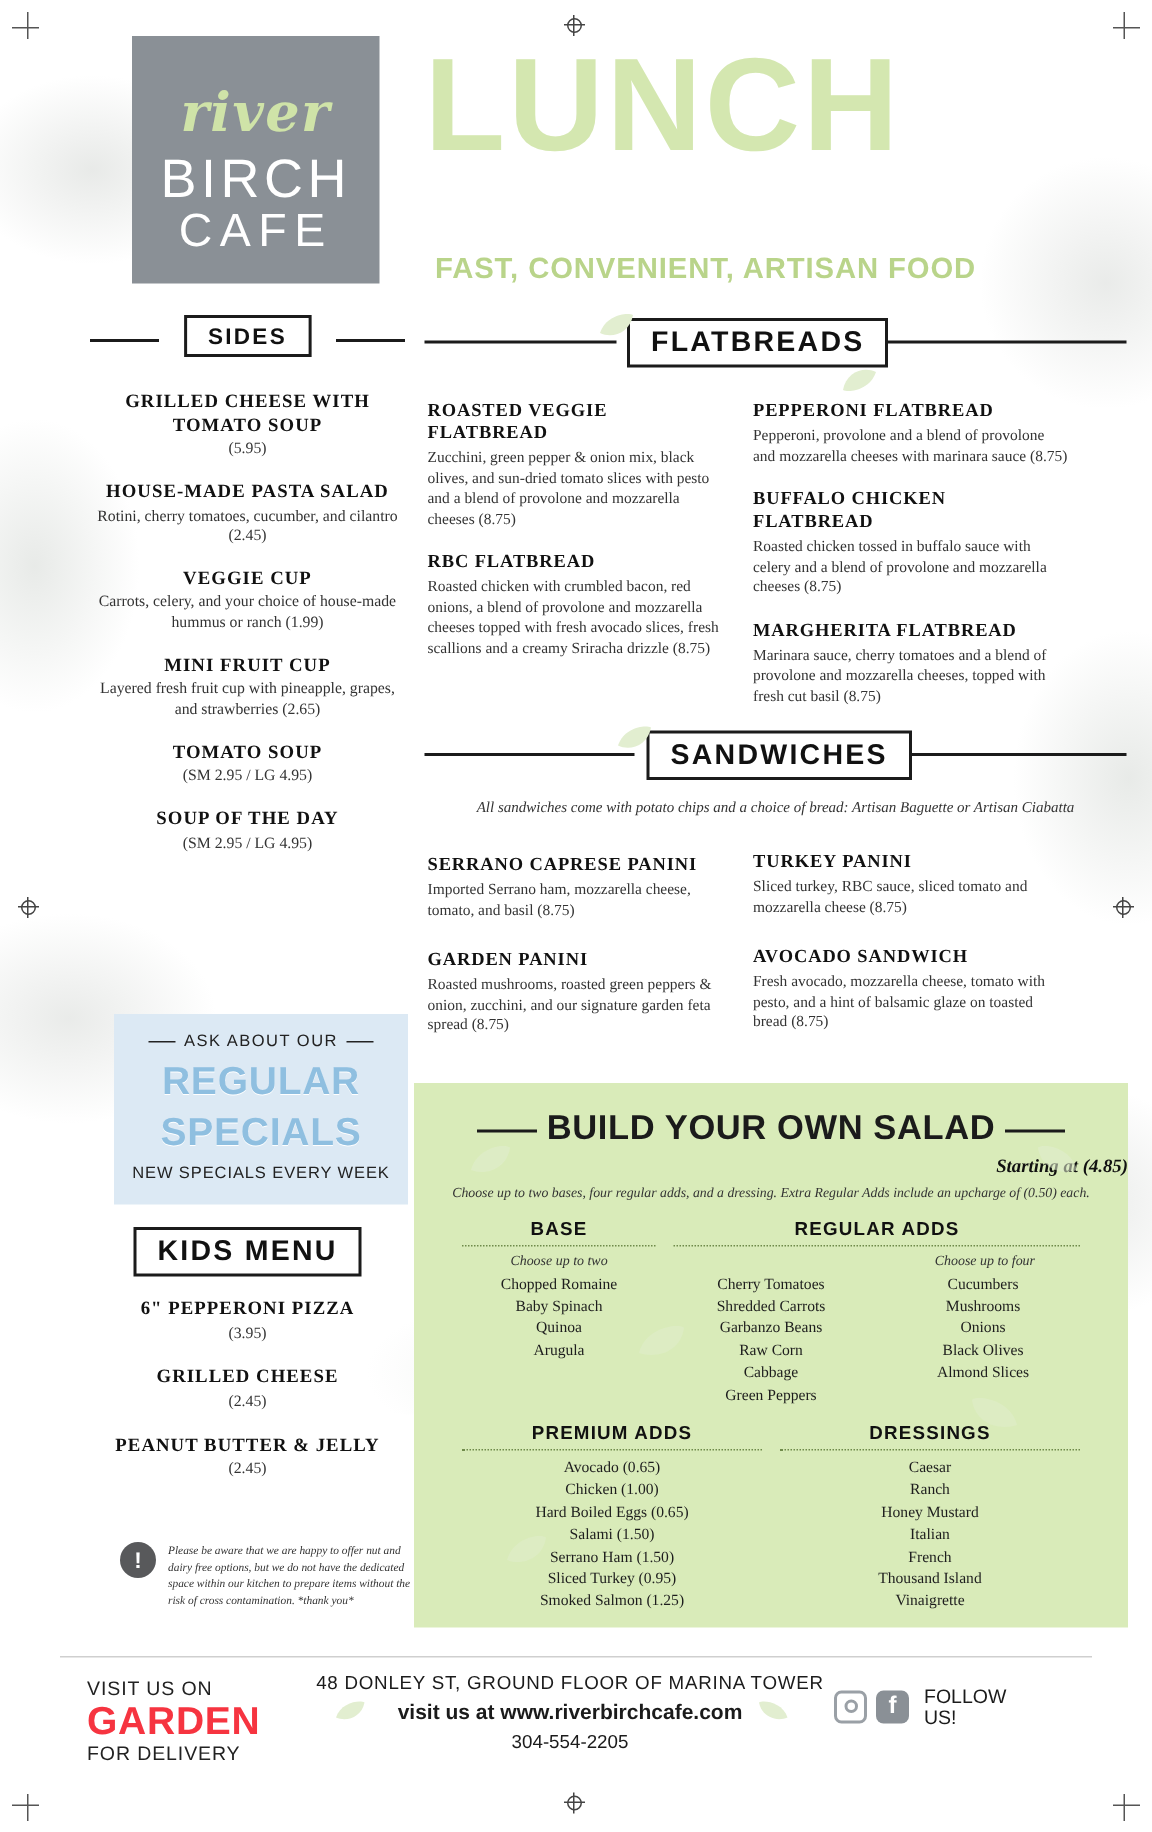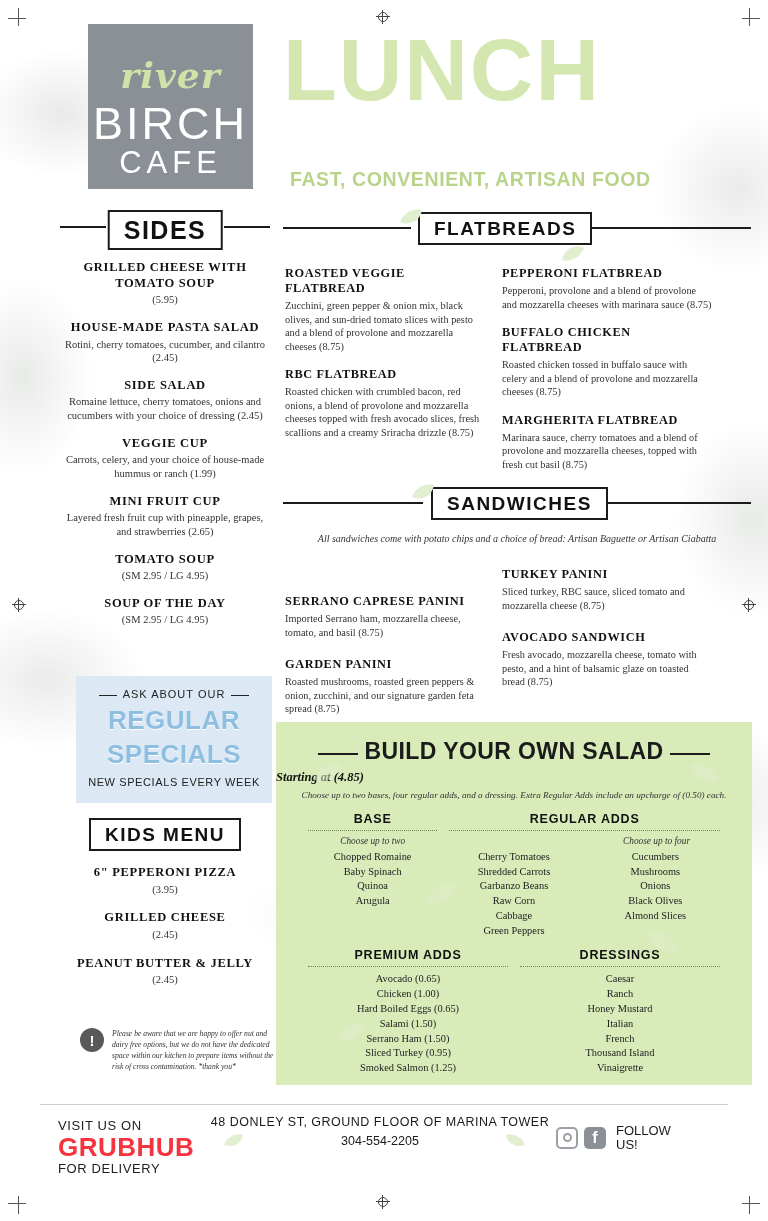--- a/index.html
+++ b/index.html
@@ -36,21 +36,21 @@
   .logo-box {
     position: absolute; left: 88px; top: 24px; width: 165px; height: 165px;
     background: #8a9096; color: #fff; text-align: center;
   }
   .logo-river {
     font-family: "DejaVu Serif", serif; font-style: italic; font-weight: bold;
     font-size: 36px; color: #cfe3a8; margin-top: 30px; letter-spacing: 1px;
   }
   .logo-birch {
     font-family: "Liberation Sans", sans-serif; font-weight: normal;
-    font-size: 45px; letter-spacing: 3px; line-height: 1.05; margin-top: 4px;
+    font-size: 36px; letter-spacing: 3px; line-height: 1.05; margin-top: 4px;
   }
   .logo-cafe {
     font-family: "Liberation Sans", sans-serif; font-size: 31px;
     letter-spacing: 5px; line-height: 1.05;
   }
   .lunch {
     position: absolute; left: 283px; top: 28px;
     font-family: Liberation Sans, sans-serif; font-weight: bold;
     font-size: 88px; letter-spacing: 2px; color: #d4e7b0; line-height: .95;
   }
@@ -68,21 +68,21 @@
     background: #fff;
   }
   .rule { height: 2px; background: #1b1b1b; }
 
   
   .leftcol { position: absolute; left: 60px; top: 210px; width: 210px; text-align: center; }
   .sides-head-wrap { position: relative; height: 34px; margin-bottom: 16px; }
   .sides-head-wrap .rule { position:absolute; top:16px; width: 46px; }
   .sides-head-wrap .rule.l { left: 0; }
   .sides-head-wrap .rule.r { right: 0; }
-  .sides-head-wrap .boxhead { position: absolute; left: 50%; transform: translateX(-50%); font-size: 25px; top:0;text-align:right;}
+  .sides-head-wrap .boxhead { position: absolute; left: 50%; transform: translateX(-50%); font-size: 15px; top:0;text-align:right;}
   .item { margin-bottom: 13px; }
   .item-name {
     font-family: "Liberation Serif", serif; font-weight: bold; font-size: 12.5px;
     letter-spacing: .7px; color: #111; line-height: 1.25;
   }
   .item-desc { font-size: 10.5px; color: #333; line-height: 1.3; margin-top: 2px; }
 
   
   .specials {
     position: absolute; left: 76px; top: 676px; width: 196px; height: 127px;
@@ -130,38 +130,38 @@
   
   .sw-head-wrap { position: absolute; left: 283px; top: 487px; width: 468px; height: 32px; }
   .sw-head-wrap .rule { position: absolute; top: 15px; }
   .sw-head-wrap .rule.l { left: 0; width: 140px; }
   .sw-head-wrap .rule.r { right: 0; width: 148px; }
   .sw-head-wrap .boxhead { position: absolute; left: 148px; top: 0; font-size: 19px; }
   .sw-note {
     position: absolute; left: 283px; top: 532px; width: 468px; text-align: center;
     font-size: 10px; font-style: italic; color: #333; line-height: 1.35;
   }
-  .sw-col-a { position: absolute; left: 285px; top: 594px; width: 200px; }
+  .sw-col-a { position: absolute; left: 285px; top: 569px; width: 200px; }
   .sw-col-b { position: absolute; left: 502px; top: 567px; width: 210px; }
 
   
   .salad {
     position: absolute; left: 276px; top: 722px; width: 476px; height: 363px;
     background: #d9ebb9;
   }
   .salad-title-row { position: relative; margin-top: 16px; height: 28px; }
   .salad-title {
     font-family: "Liberation Sans", sans-serif; font-weight: bold; font-size: 23px;
     color: #1b1b1b; text-align: center; letter-spacing: .4px;
   }
   .salad-title-row .rule { position: absolute; top: 15px; height:2px; width: 40px; }
   .salad-title-row .rule.l { left: 42px; }
   .salad-title-row .rule.r { right: 42px; }
   .salad-start {
-    text-align: left; font-style: italic; font-weight: bold; font-size: 12.5px;
+    text-align: right; font-style: italic; font-weight: bold; font-size: 12.5px;
     margin-top: 4px; color: #111;
   }
   .salad-rule-note { text-align:center; font-size: 9.2px; font-style: italic; color:#333; line-height:1.4; margin-top: 4px; }
   .sgrid { display: flex; margin-top: 10px; padding: 0 26px; }
   .sgrid > div { flex: 1; text-align: center; }
   .s-head {
     font-family: "Liberation Sans", sans-serif; font-weight: bold; font-size: 12.5px;
     letter-spacing: .8px; color: #111; padding-bottom: 4px;
     border-bottom: 1px dotted #6f8a4a; margin: 0 6px 5px;
   }
@@ -235,24 +235,20 @@
       <div class="boxhead">SIDES</div>
     </div>
 
     <div class="item">
       <div class="item-name">GRILLED CHEESE WITH TOMATO SOUP</div>
       <div class="item-desc">(5.95)</div>
     </div>
     <div class="item">
       <div class="item-name">HOUSE-MADE PASTA SALAD</div>
       <div class="item-desc">Rotini, cherry tomatoes, cucumber, and cilantro (2.45)</div>
-    </div>
-    <div class="item">
-      <div class="item-name">SIDE SALAD</div>
-      <div class="item-desc">Romaine lettuce, cherry tomatoes, onions and cucumbers with your choice of dressing (2.45)</div>
     </div>
     <div class="item">
       <div class="item-name">VEGGIE CUP</div>
       <div class="item-desc">Carrots, celery, and your choice of house-made hummus or ranch (1.99)</div>
     </div>
     <div class="item">
       <div class="item-name">MINI FRUIT CUP</div>
       <div class="item-desc">Layered fresh fruit cup with pineapple, grapes, and strawberries (2.65)</div>
     </div>
     <div class="item">
@@ -445,26 +441,27 @@
           <div>Vinaigrette</div>
         </div>
       </div>
     </div>
   </div>
 
   <div class="footer-rule"></div>
 
   <div class="visit">
     <div class="visit-top">VISIT US ON</div>
-    <div class="grubhub">GRUBHUB</div>
+    <div class="grubhub">GARDEN</div>
     <div class="visit-bot">FOR DELIVERY</div>
   </div>
 
   <div class="addr">
     <div class="addr-line1">48 DONLEY ST, GROUND FLOOR OF MARINA TOWER</div>
+    <div class="addr-line2">visit us at www.riverbirchcafe.com</div>
     <div class="addr-line3">304-554-2205</div>
   </div>
   <svg width="22" height="15" style="position:absolute;left:222px;top:1133px;">
       <path class="leaf" d="M2 12 C5 2 18 0 21 2 C19 12 9 15 2 12 Z" fill="#b9d48a"></path>
     </svg>
   <svg width="22" height="15" style="position:absolute;left:505px;top:1133px;">
       <path class="leaf" d="M20 12 C17 2 4 0 1 2 C3 12 13 15 20 12 Z" fill="#b9d48a"></path>
     </svg>
 
   <div class="social">

